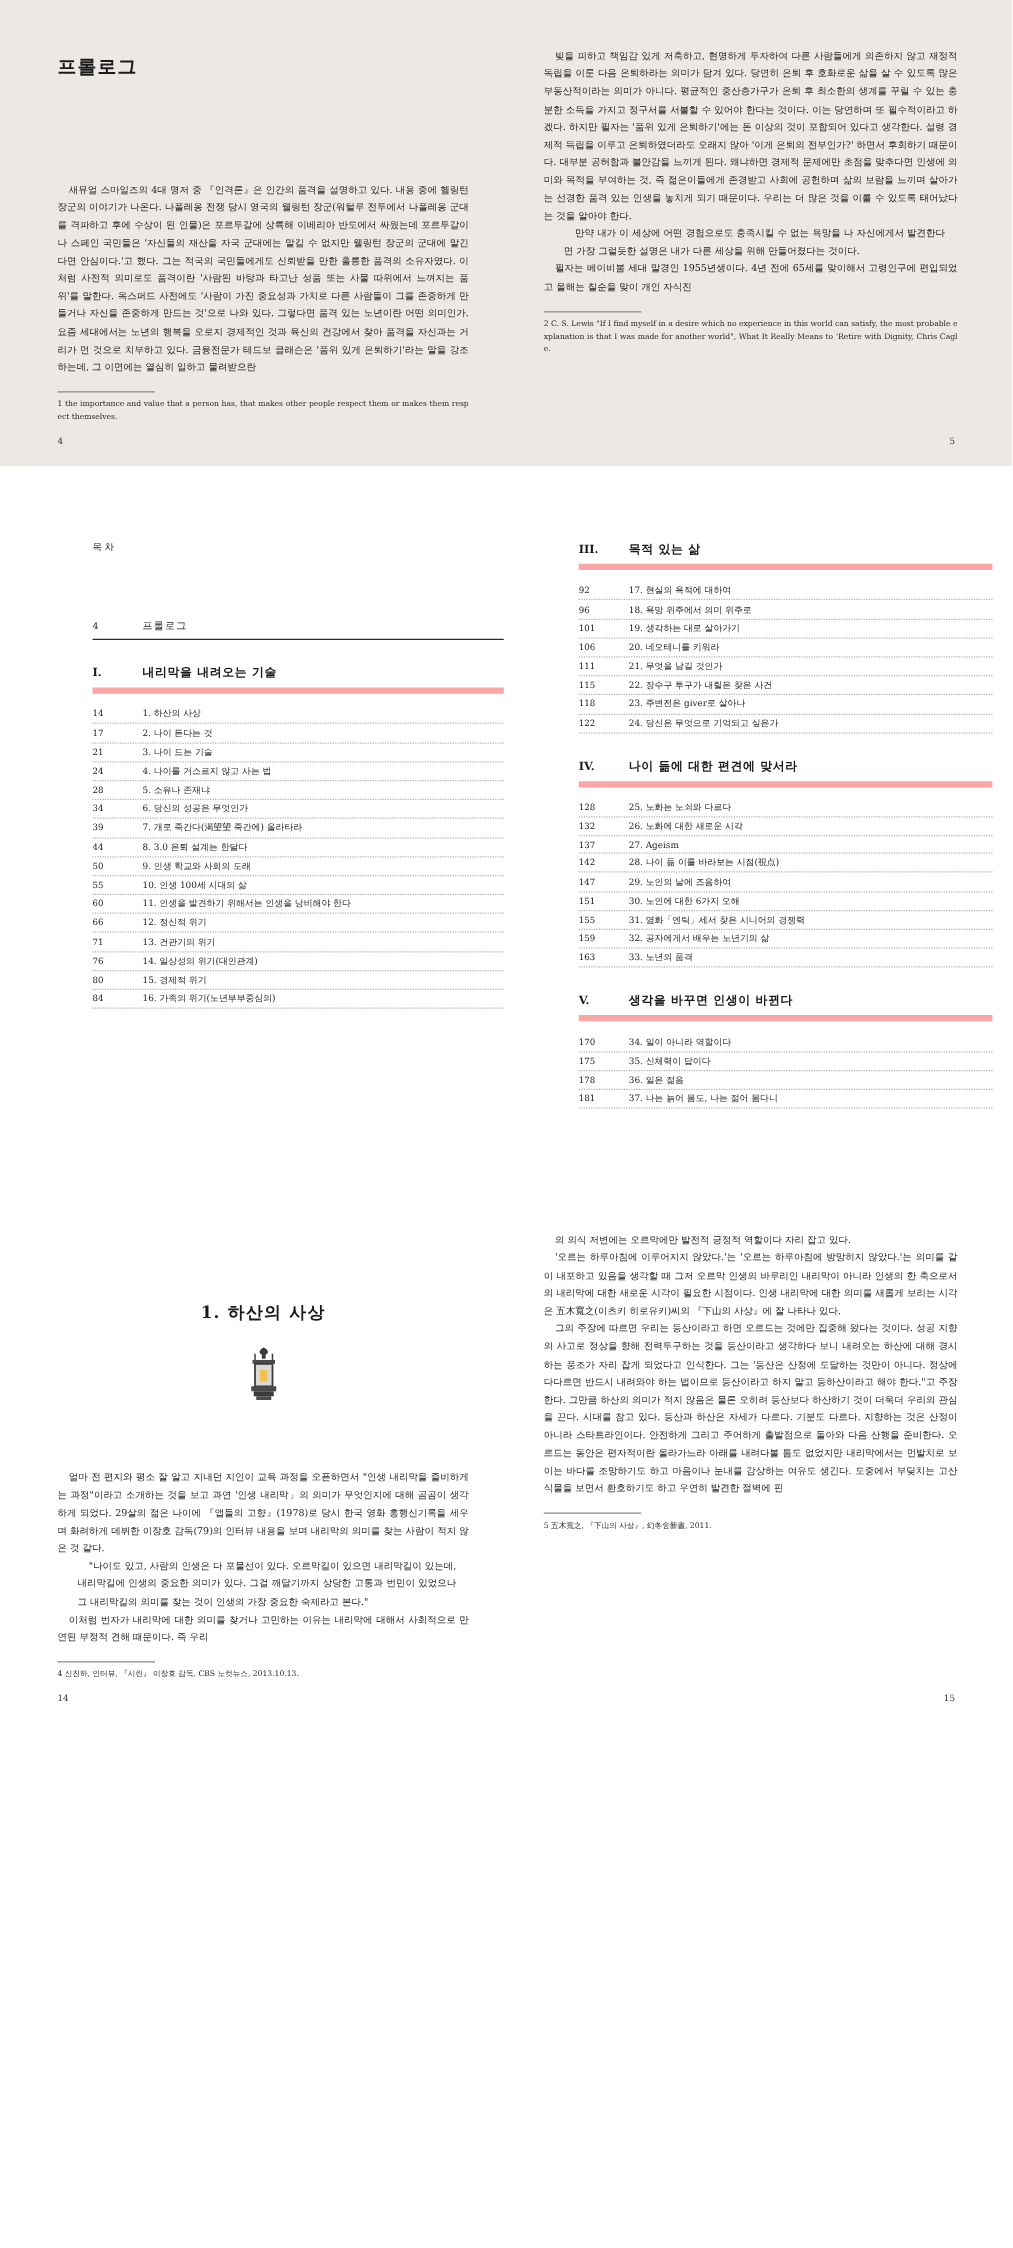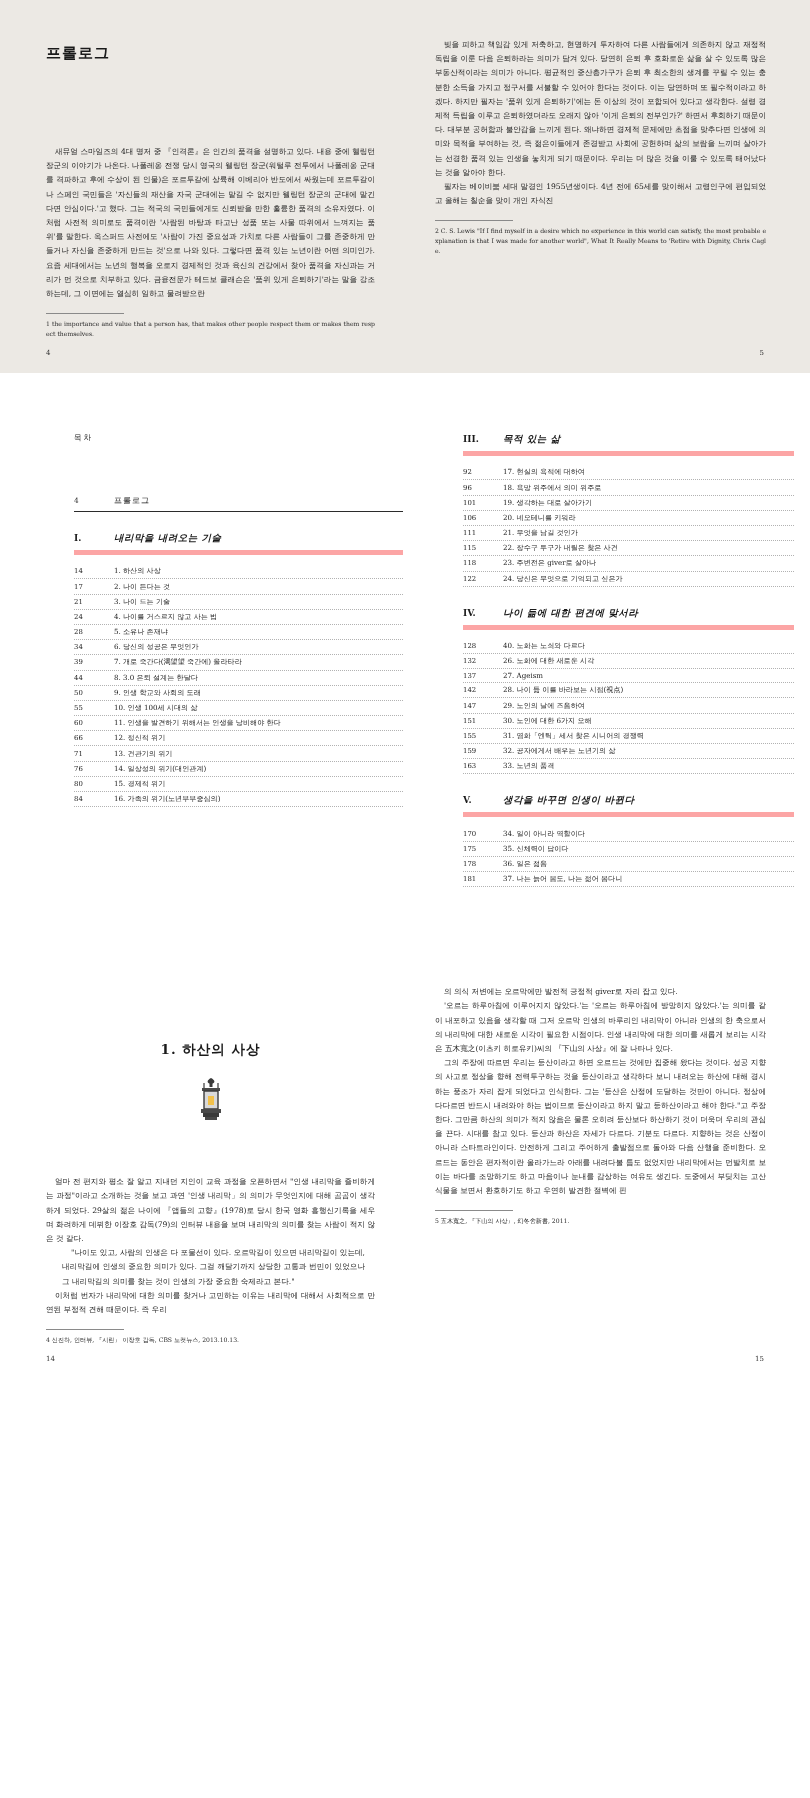--- a/index.html
+++ b/index.html
@@ -107,21 +107,20 @@
     font-size: 9px;
     font-weight: 700;
     width: 26px;
     flex: 0 0 26px;
   }
   .toc-part .ptitle {
     font-family: "DejaVu Serif", "Liberation Serif", serif;
     font-size: 9.5px;
     font-weight: 700;
     letter-spacing: 0.5px;
-    font-style: italic;
   }
   .toc-front {
     display: flex;
     align-items: baseline;
     gap: 14px;
     border-bottom: 1px solid #2b2b2b;
     padding-bottom: 5px;
     margin-bottom: 9px;
   }
   .toc-front .pg {
@@ -187,20 +186,21 @@
 
       <hr class="footnote-rule">
       <div class="footnote">1   the importance and value that a person has, that makes other people respect them or makes them respect themselves.</div>
 
       <div class="folio l">4</div>
     </div>
 
     <div class="leaf right">
       <div class="body-col">
         <p>빚을 피하고 책임감 있게 저축하고, 현명하게 투자하여 다른 사람들에게 의존하지 않고 재정적 독립을 이룬 다음 은퇴하라는 의미가 담겨 있다. 당연히 은퇴 후 호화로운 삶을 살 수 있도록 많은 부동산적이라는 의미가 아니다. 평균적인 중산층가구가 은퇴 후 최소한의 생계를 꾸릴 수 있는 충분한 소득을 가지고 정구서를 서불할 수 있어야 한다는 것이다. 이는 당연하며 또 필수적이라고 하겠다. 하지만 필자는 '품위 있게 은퇴하기'에는 돈 이상의 것이 포함되어 있다고 생각한다. 설령 경제적 득립을 이루고 은퇴하였더라도 오래지 않아 '이게 은퇴의 전부인가?' 하면서 후회하기 때문이다. 대부분 공허함과 불안감을 느끼게 된다. 왜냐하면 경제적 문제에만 초점을 맞추다면 인생에 의미와 목적을 부여하는 것, 즉 젊은이들에게 존경받고 사회에 공헌하며 삶의 보람을 느끼며 살아가는 선경한 품격 있는 인생을 놓치게 되기 때문이다. 우리는 더 많은 것을 이룰 수 있도록 태어났다는 것을 알아야 한다.</p>
+        <p class="quote-p">만약 내가 이 세상에 어떤 경험으로도 충족시킬 수 없는 욕망을 나 자신에게서 발견한다면 가장 그럴듯한 설명은 내가 다른 세상을 위해 만들어졌다는 것이다.</p>
         <p>필자는 베이비붐 세대 말경인 1955년생이다. 4년 전에 65세를 맞이해서 고령인구에 편입되었고 올해는 칠순을 맞이 개인 자식진</p>
       </div>
 
       <hr class="footnote-rule">
       <div class="footnote">2   C. S. Lewis "If I find myself in a desire which no experience in this world can satisfy, the most probable explanation is that I was made for another world", What It Really Means to 'Retire with Dignity, Chris Cagle.</div>
 
       <div class="folio r">5</div>
     </div>
   </div>
 
@@ -330,21 +330,21 @@
           </div>
       </div>
 
       <div class="toc-part">
         <span class="roman">IV.</span>
         <span class="ptitle">나이 듦에 대한 편견에 맞서라</span>
       </div>
       <div>
         <div class="toc-row">
             <span class="pg">128</span>
-            <span class="lbl">40. 노화는 노쇠와 다르다</span>
+            <span class="lbl">25. 노화는 노쇠와 다르다</span>
           </div>
         <div class="toc-row">
             <span class="pg">132</span>
             <span class="lbl">26. 노화에 대한 새로운 시각</span>
           </div>
         <div class="toc-row">
             <span class="pg">137</span>
             <span class="lbl">27. Ageism</span>
           </div>
         <div class="toc-row">
@@ -426,21 +426,21 @@
       </div>
 
       <hr class="footnote-rule">
       <div class="footnote">4   신진하, 인터뷰, 『시린』 이장호 감독, CBS 노컷뉴스, 2013.10.13.</div>
 
       <div class="folio l">14</div>
     </div>
 
     <div class="leaf right">
       <div class="body-col">
-        <p>의 의식 저변에는 오르막에만 발전적 긍정적 giver로 자리 잡고 있다.</p>
+        <p>의 의식 저변에는 오르막에만 발전적 긍정적 역할이다 자리 잡고 있다.</p>
         <p>'오르는 하루아침에 이루어지지 않았다.'는 '오르는 하루아침에 방망히지 않았다.'는 의미를 같이 내포하고 있음을 생각할 때 그저 오르막 인생의 바루리인 내리막이 아니라 인생의 한 축으로서의 내리막에 대한 새로운 시각이 필요한 시점이다. 인생 내리막에 대한 의미를 새롭게 보리는 시각은 五木寬之(이츠키 히로유키)씨의 『下山의 사상』에 잘 나타나 있다.</p>
         <p>그의 주장에 따르면 우리는 등산이라고 하면 오르드는 것에만 집중해 왔다는 것이다. 성공 지향의 사고로 정상을 향해 전력투구하는 것을 등산이라고 생각하다 보니 내려오는 하산에 대해 경시하는 풍조가 자리 잡게 되었다고 인식한다. 그는 '등산은 산정에 도달하는 것만이 아니다. 정상에 다다르면 반드시 내려와야 하는 법이므로 등산이라고 하지 말고 등하산이라고 해야 한다."고 주장한다. 그만큼 하산의 의미가 적지 않음은 물론 오히려 등산보다 하산하기 것이 더욱더 우리의 관심을 끈다. 시대를 참고 있다. 등산과 하산은 자세가 다르다. 기분도 다르다. 지향하는 것은 산정이 아니라 스타트라인이다. 안전하게 그리고 주어하게 출발점으로 돌아와 다음 산행을 준비한다. 오르드는 동안은 편자적이란 올라가느라 아래를 내려다볼 틈도 없었지만 내리막에서는 먼발치로 보이는 바다를 조망하기도 하고 마음이나 눈내를 감상하는 여유도 생긴다. 도중에서 부딪치는 고산식물을 보면서 환호하기도 하고 우연히 발견한 절벽에 핀</p>
       </div>
 
       <hr class="footnote-rule">
       <div class="footnote">5   五木寬之, 『下山의 사상』, 幻冬舍新書, 2011.</div>
 
       <div class="folio r">15</div>
     </div>
   </div>

